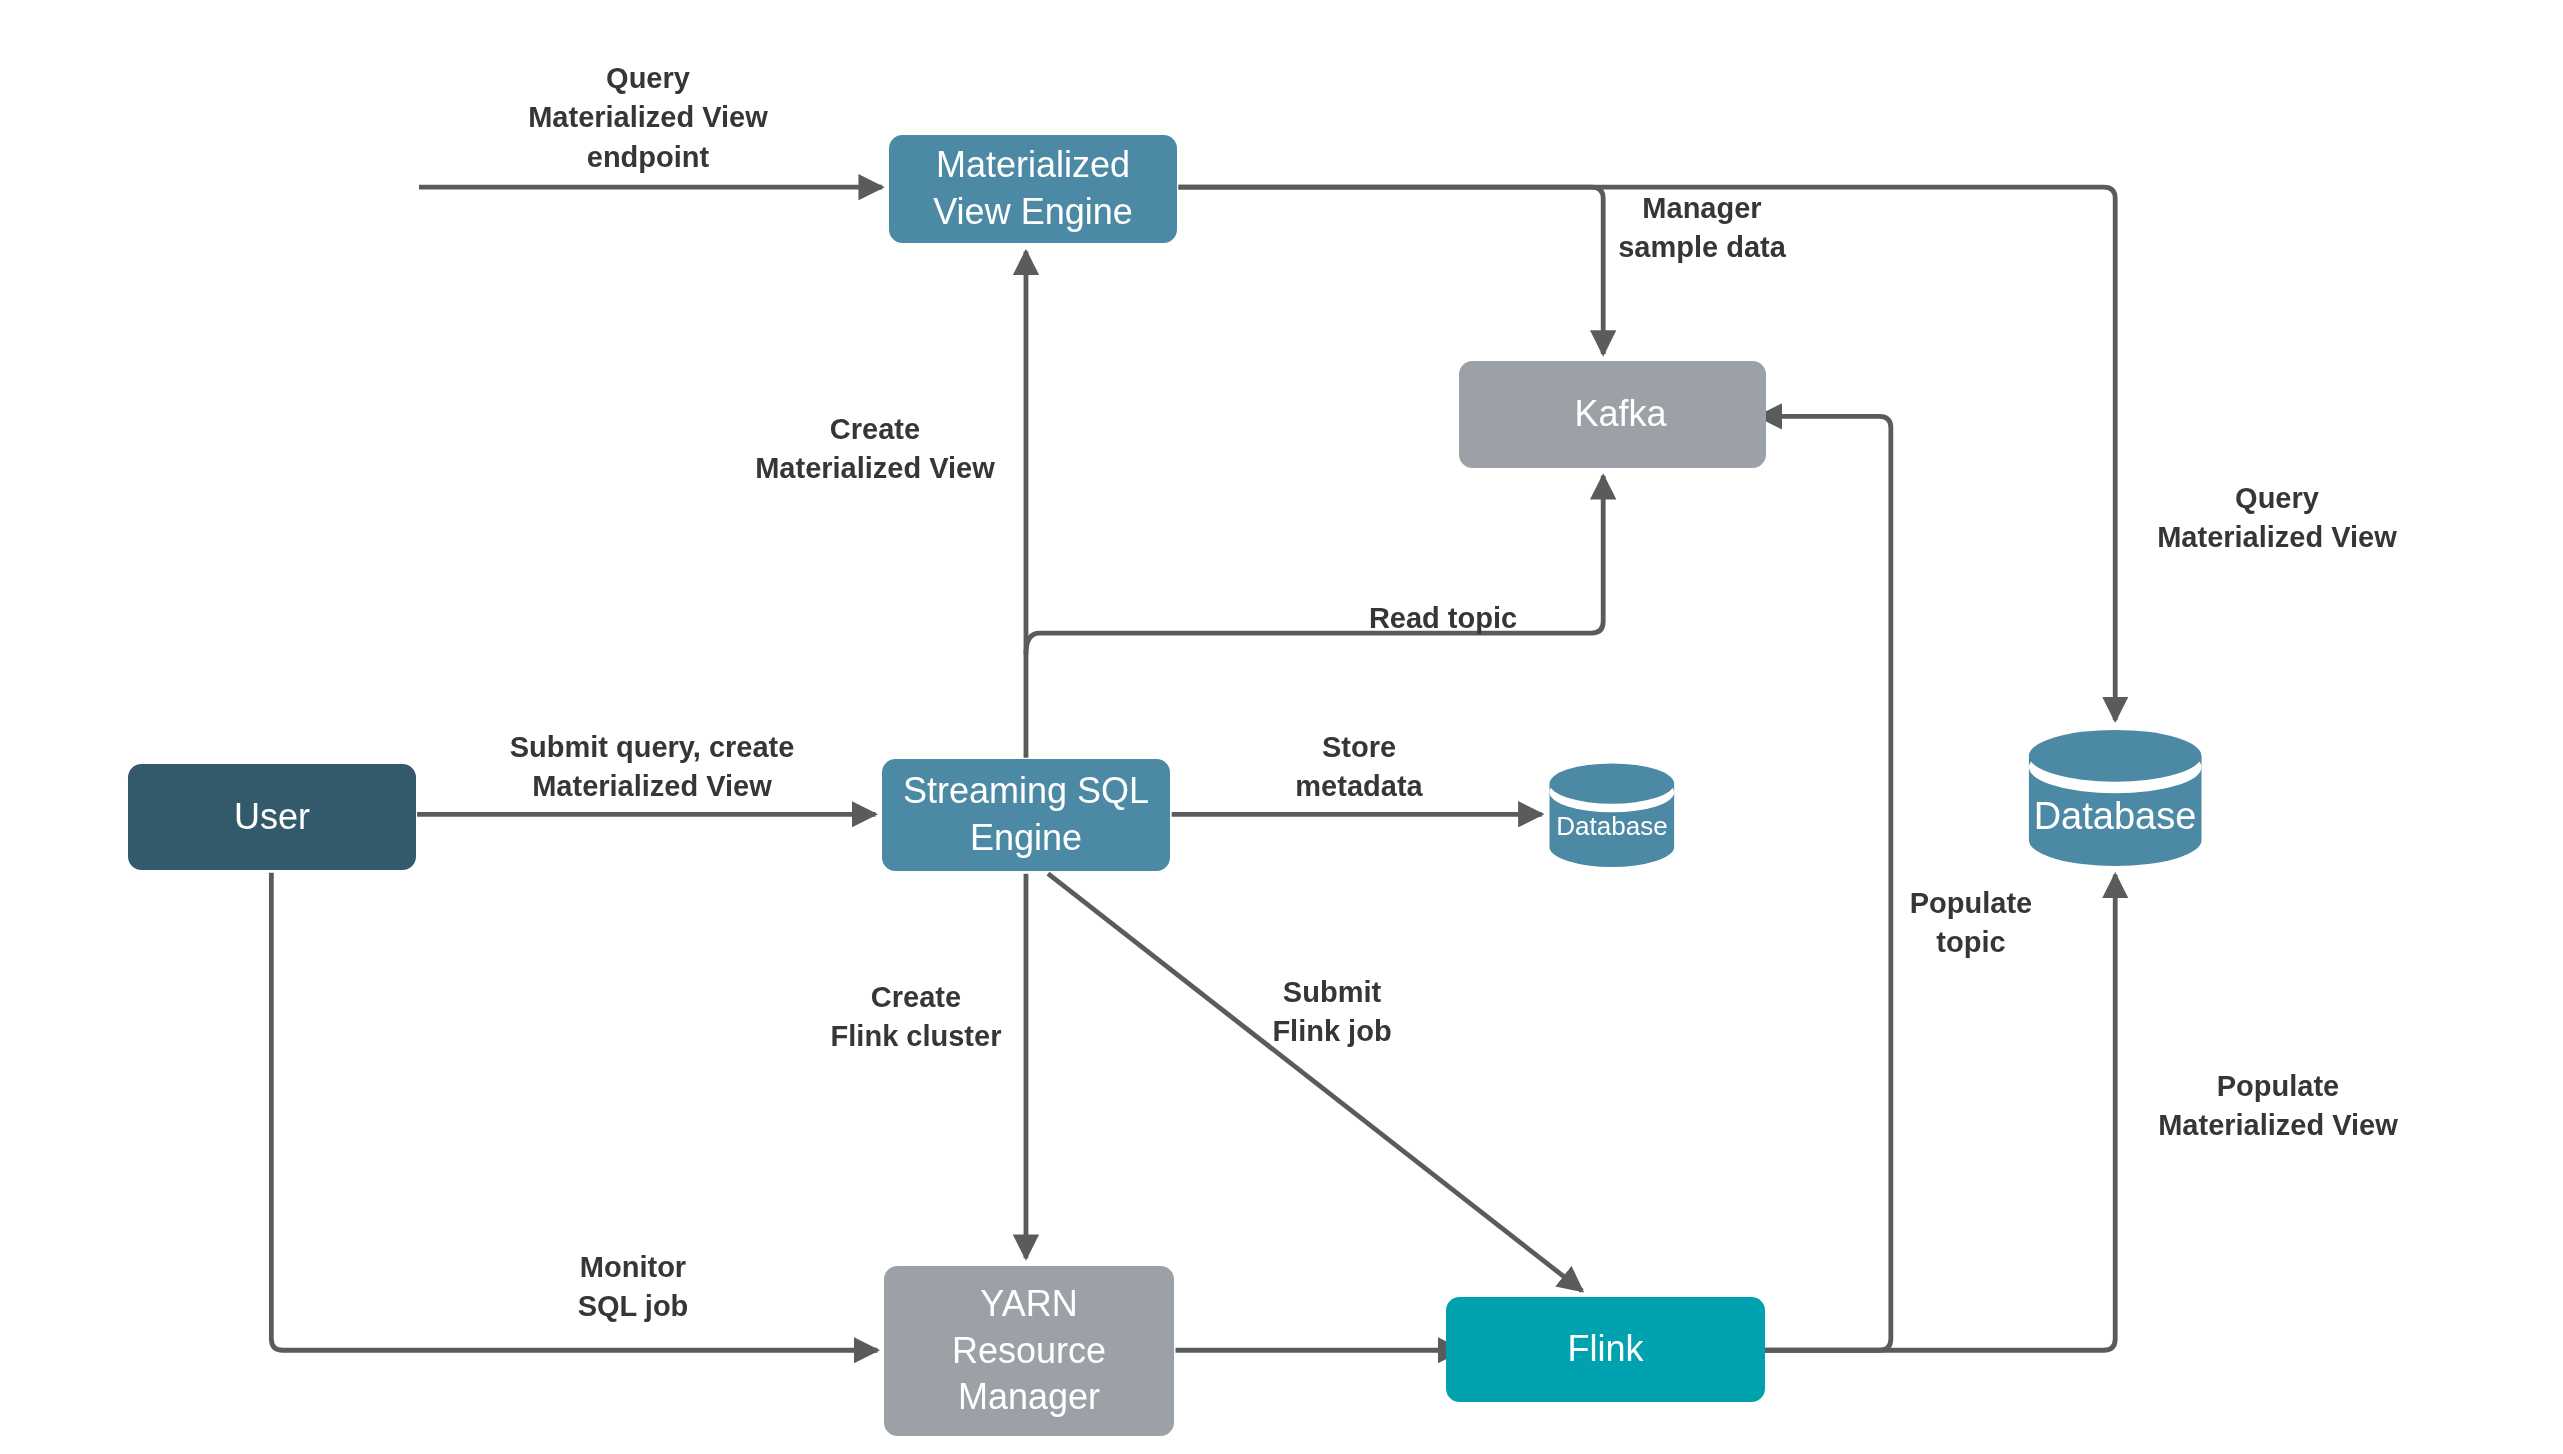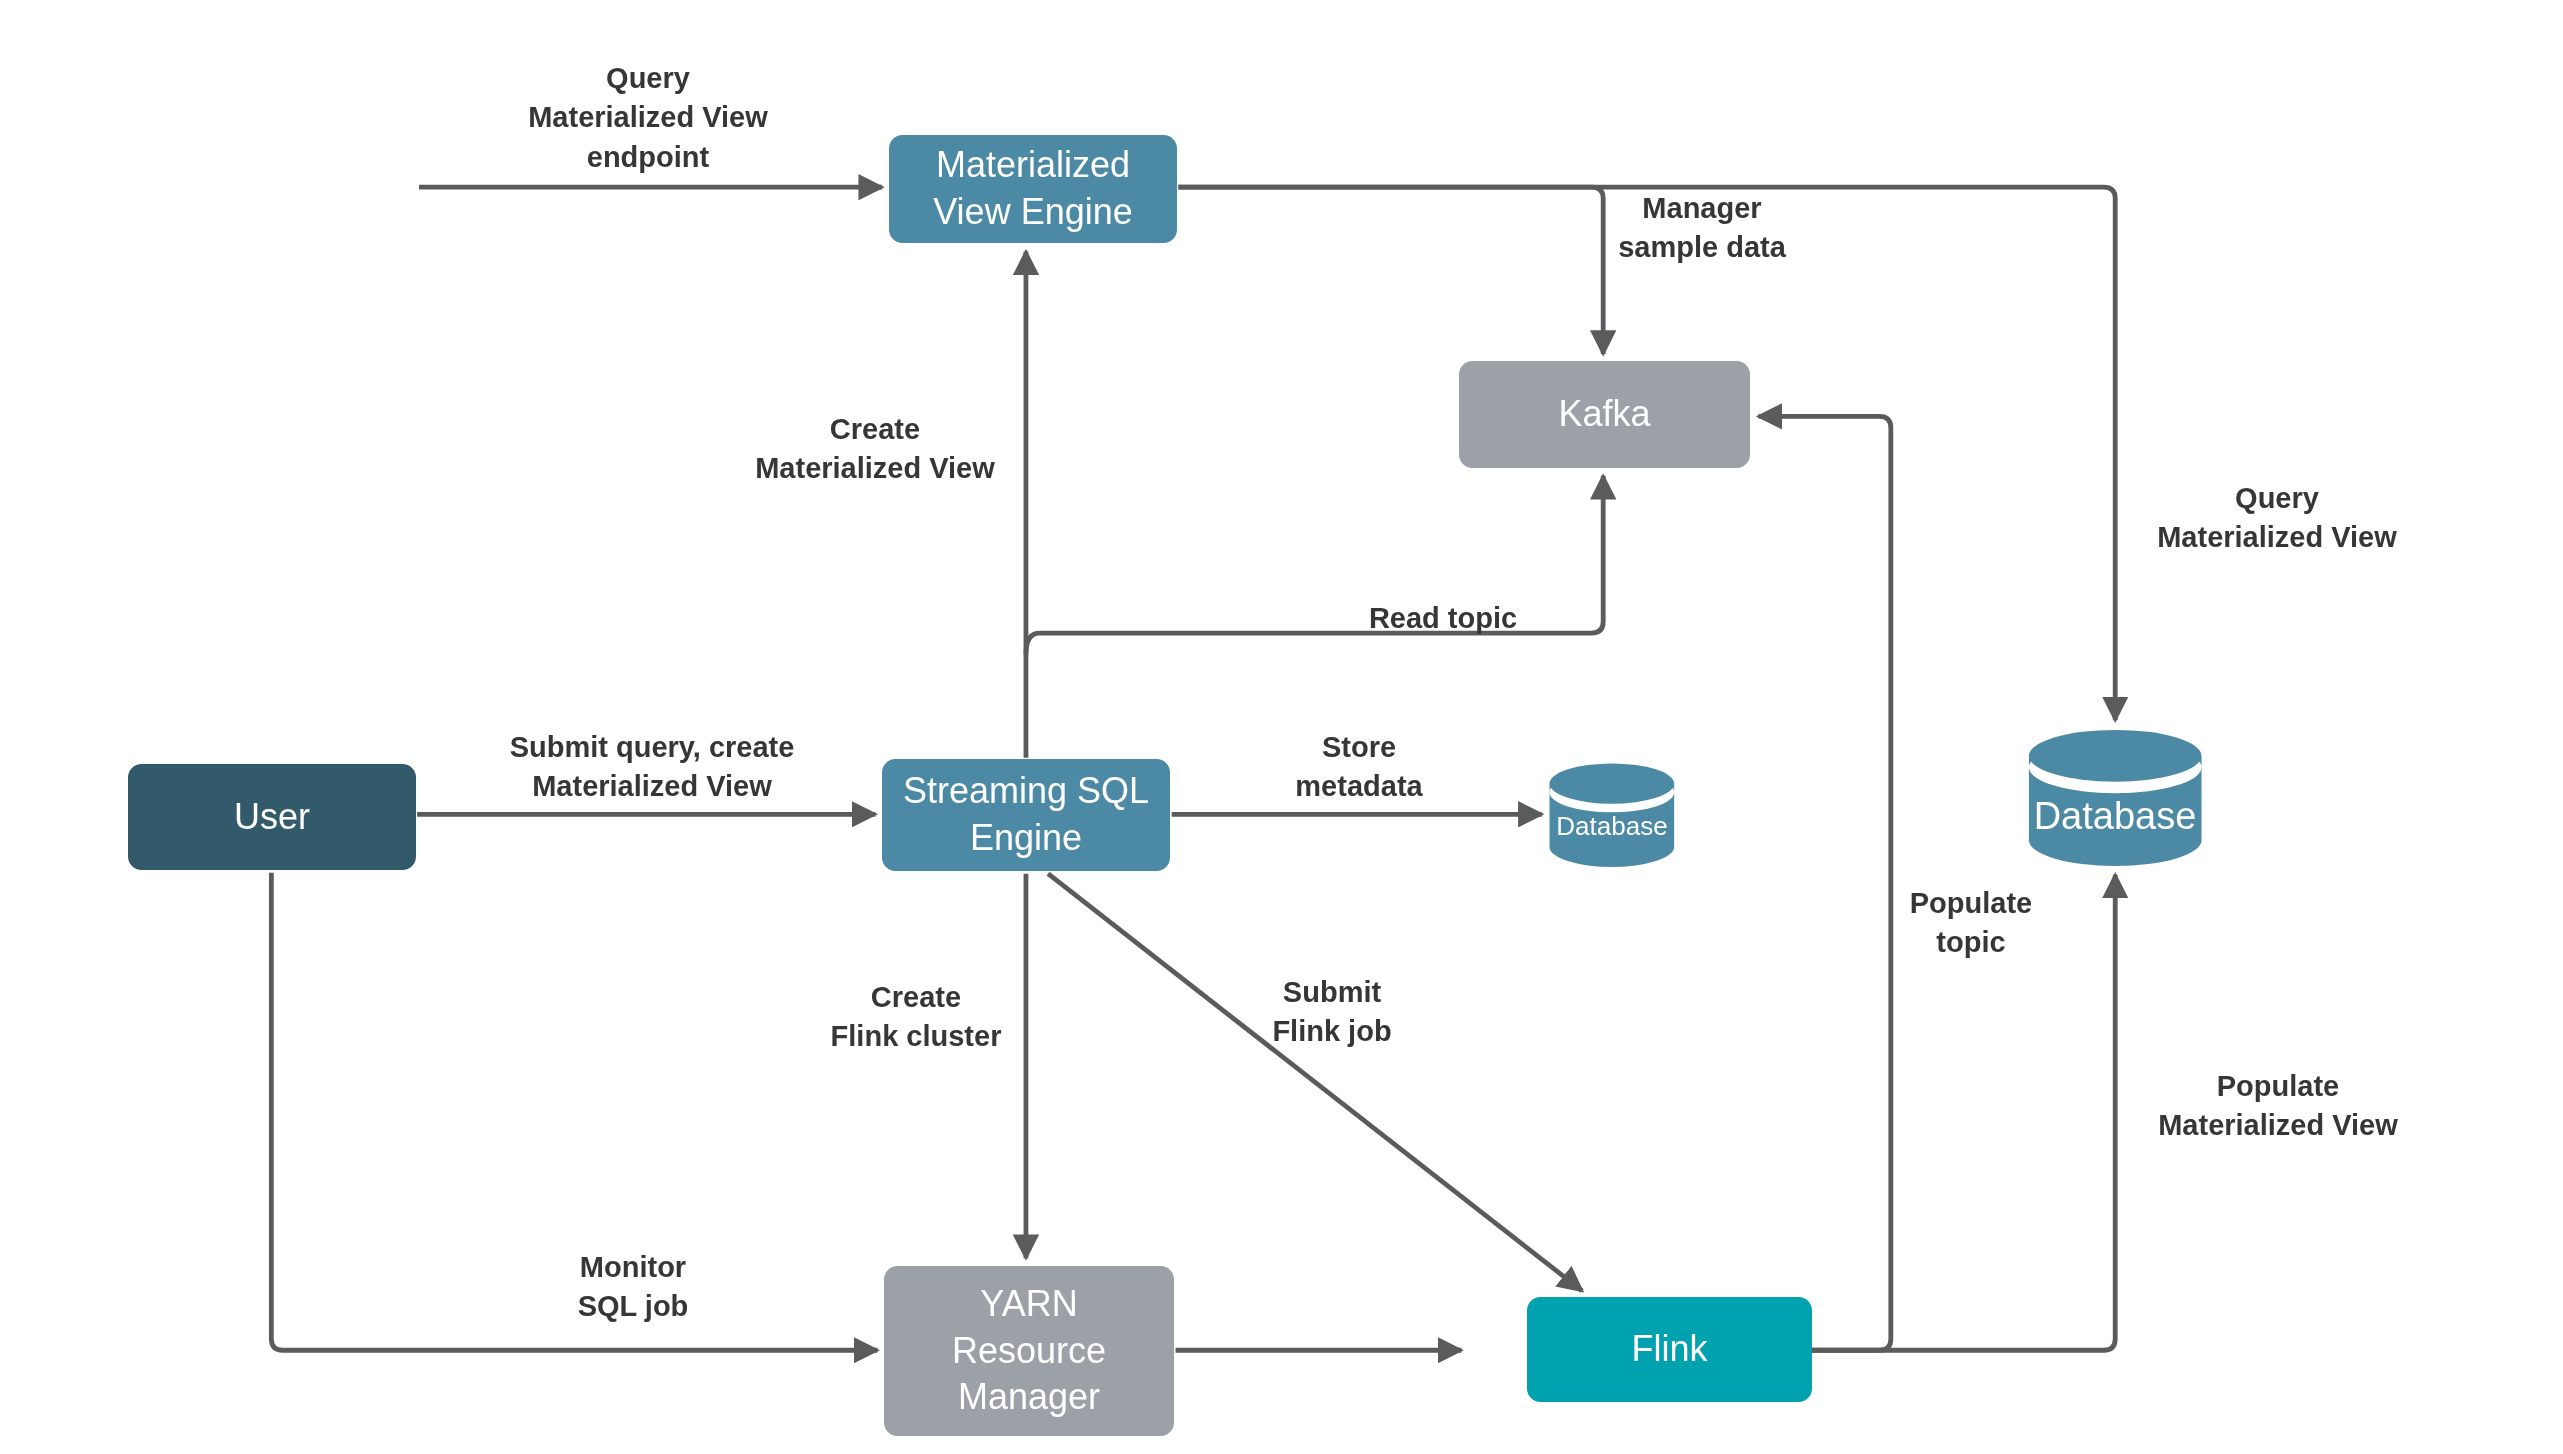--- a/index.html
+++ b/index.html
@@ -64,32 +64,32 @@
       <path class="cyl-body" d="M 2116 789 V 876 A 90 27 0 0 0 2296 876 V 789 Z"></path>
       <ellipse class="cyl-gap" cx="2206" cy="800" rx="90" ry="27"></ellipse>
       <ellipse class="cyl-body" cx="2206" cy="788" rx="90" ry="27"></ellipse>
     </g>
   </svg>
 
 
   <div class="node bg-teal" style="left:889px;top:135px;width:288px;height:108px;">Materialized
 View Engine</div>
 
-  <div class="node bg-gray" style="left:1459px;top:361px;width:291px;height:107px;">Kafka</div>
+  <div class="node bg-gray" style="left:1459px;top:361px;width:291px;height:107px;padding-left:16px;">Kafka</div>
 
   <div class="node bg-teal" style="left:882px;top:759px;width:288px;height:112px;">Streaming SQL
 Engine</div>
 
   <div class="node bg-dark" style="left:128px;top:764px;width:288px;height:106px;">User</div>
 
   <div class="node bg-gray" style="left:884px;top:1266px;width:290px;height:170px;">YARN
 Resource
 Manager</div>
 
-  <div class="node bg-cyan" style="left:1527px;top:1297px;width:285px;height:105px;">Flink</div>
+  <div class="node bg-cyan" style="left:1446px;top:1297px;width:319px;height:105px;">Flink</div>
 
   <div class="cyl-label" style="left:1612px;top:826px;font-size:26px;">Database</div>
 
   <div class="cyl-label" style="left:2115px;top:816px;font-size:38px;">Database</div>
 
   <div class="edge-label" style="left:648px;top:118px;">Query
 Materialized View
 endpoint</div>
 
   <div class="edge-label" style="left:1702px;top:228px;">Manager

